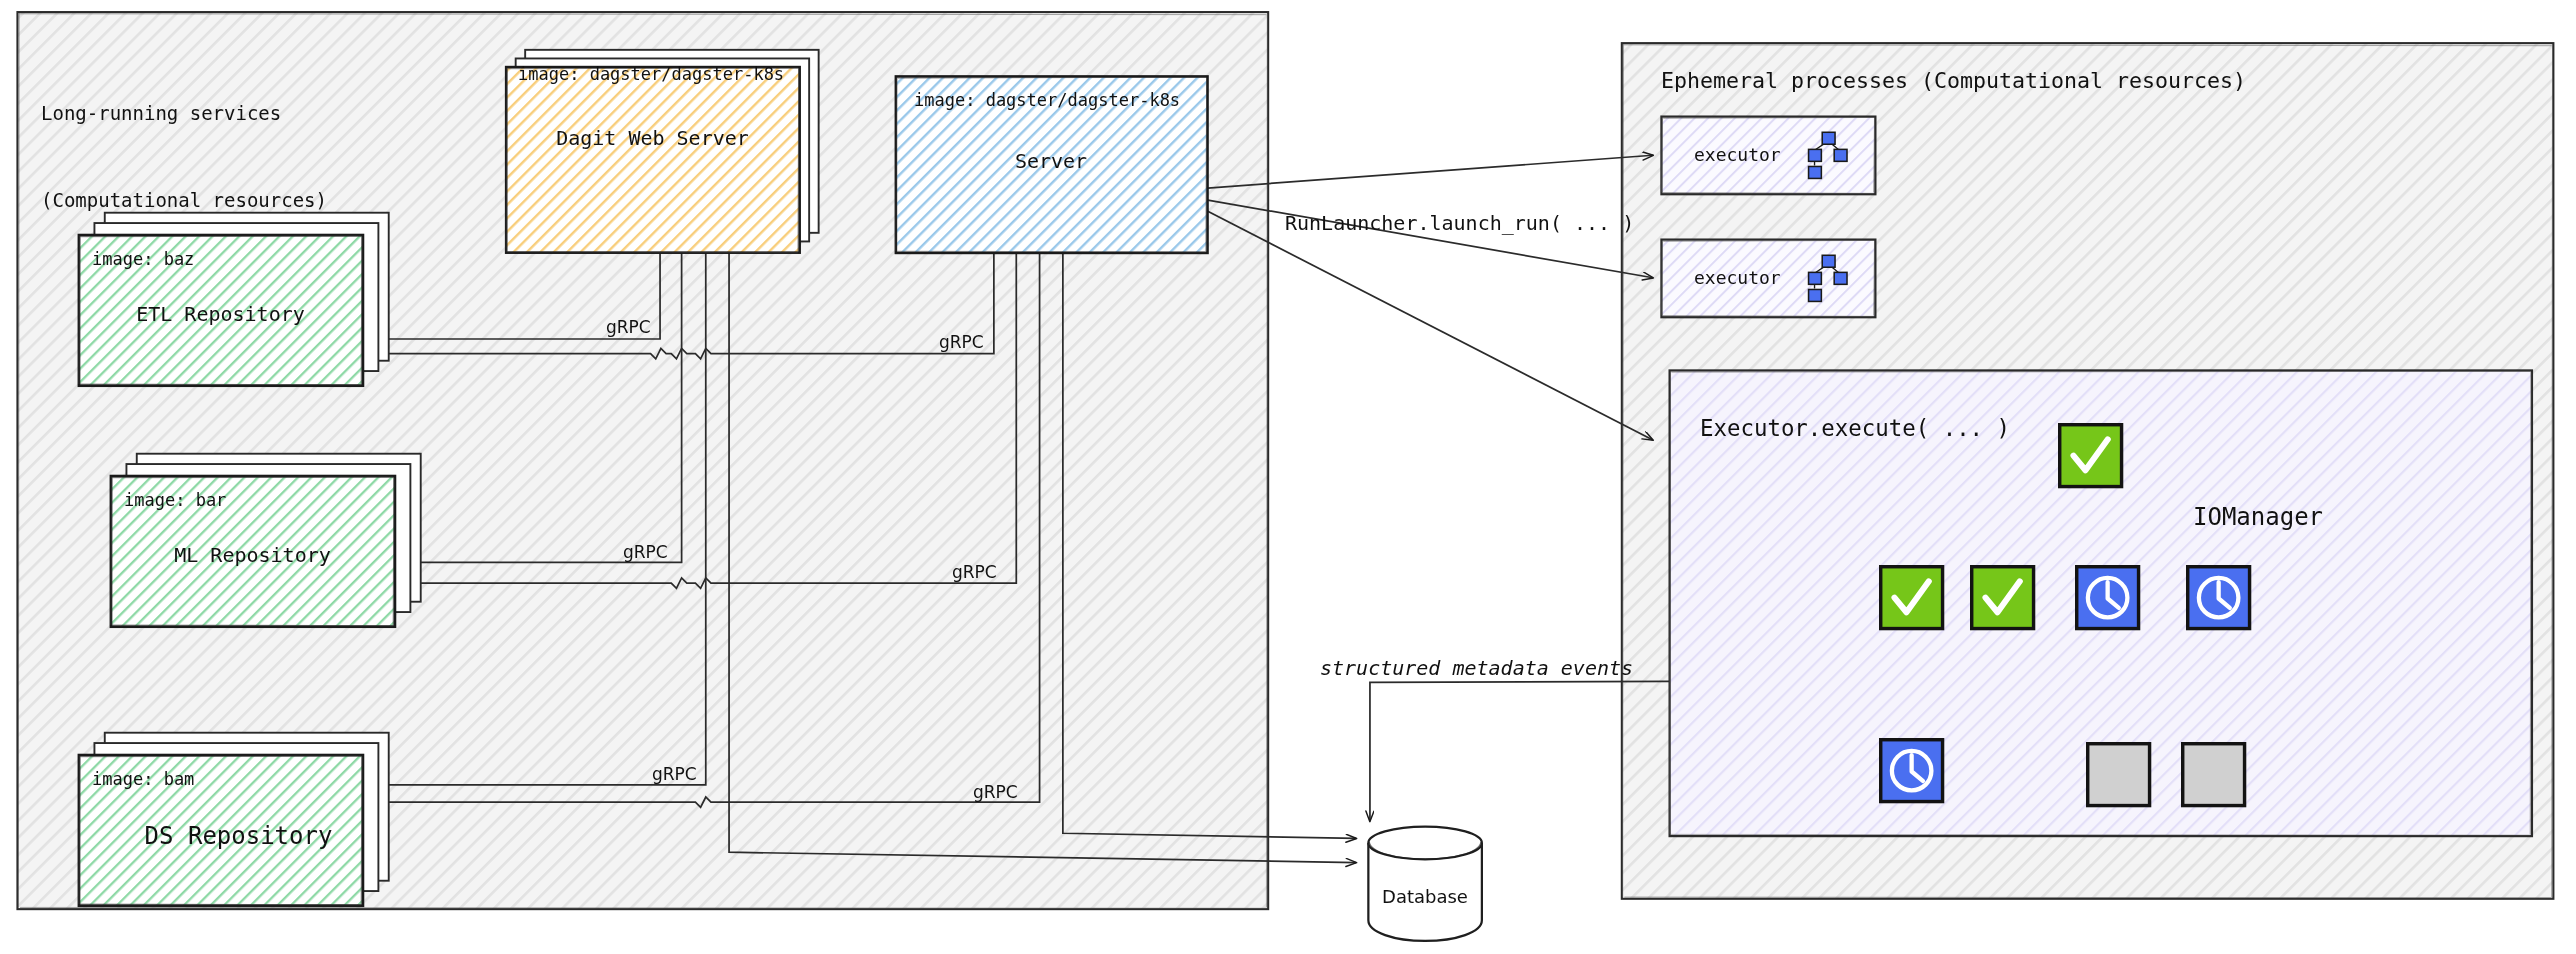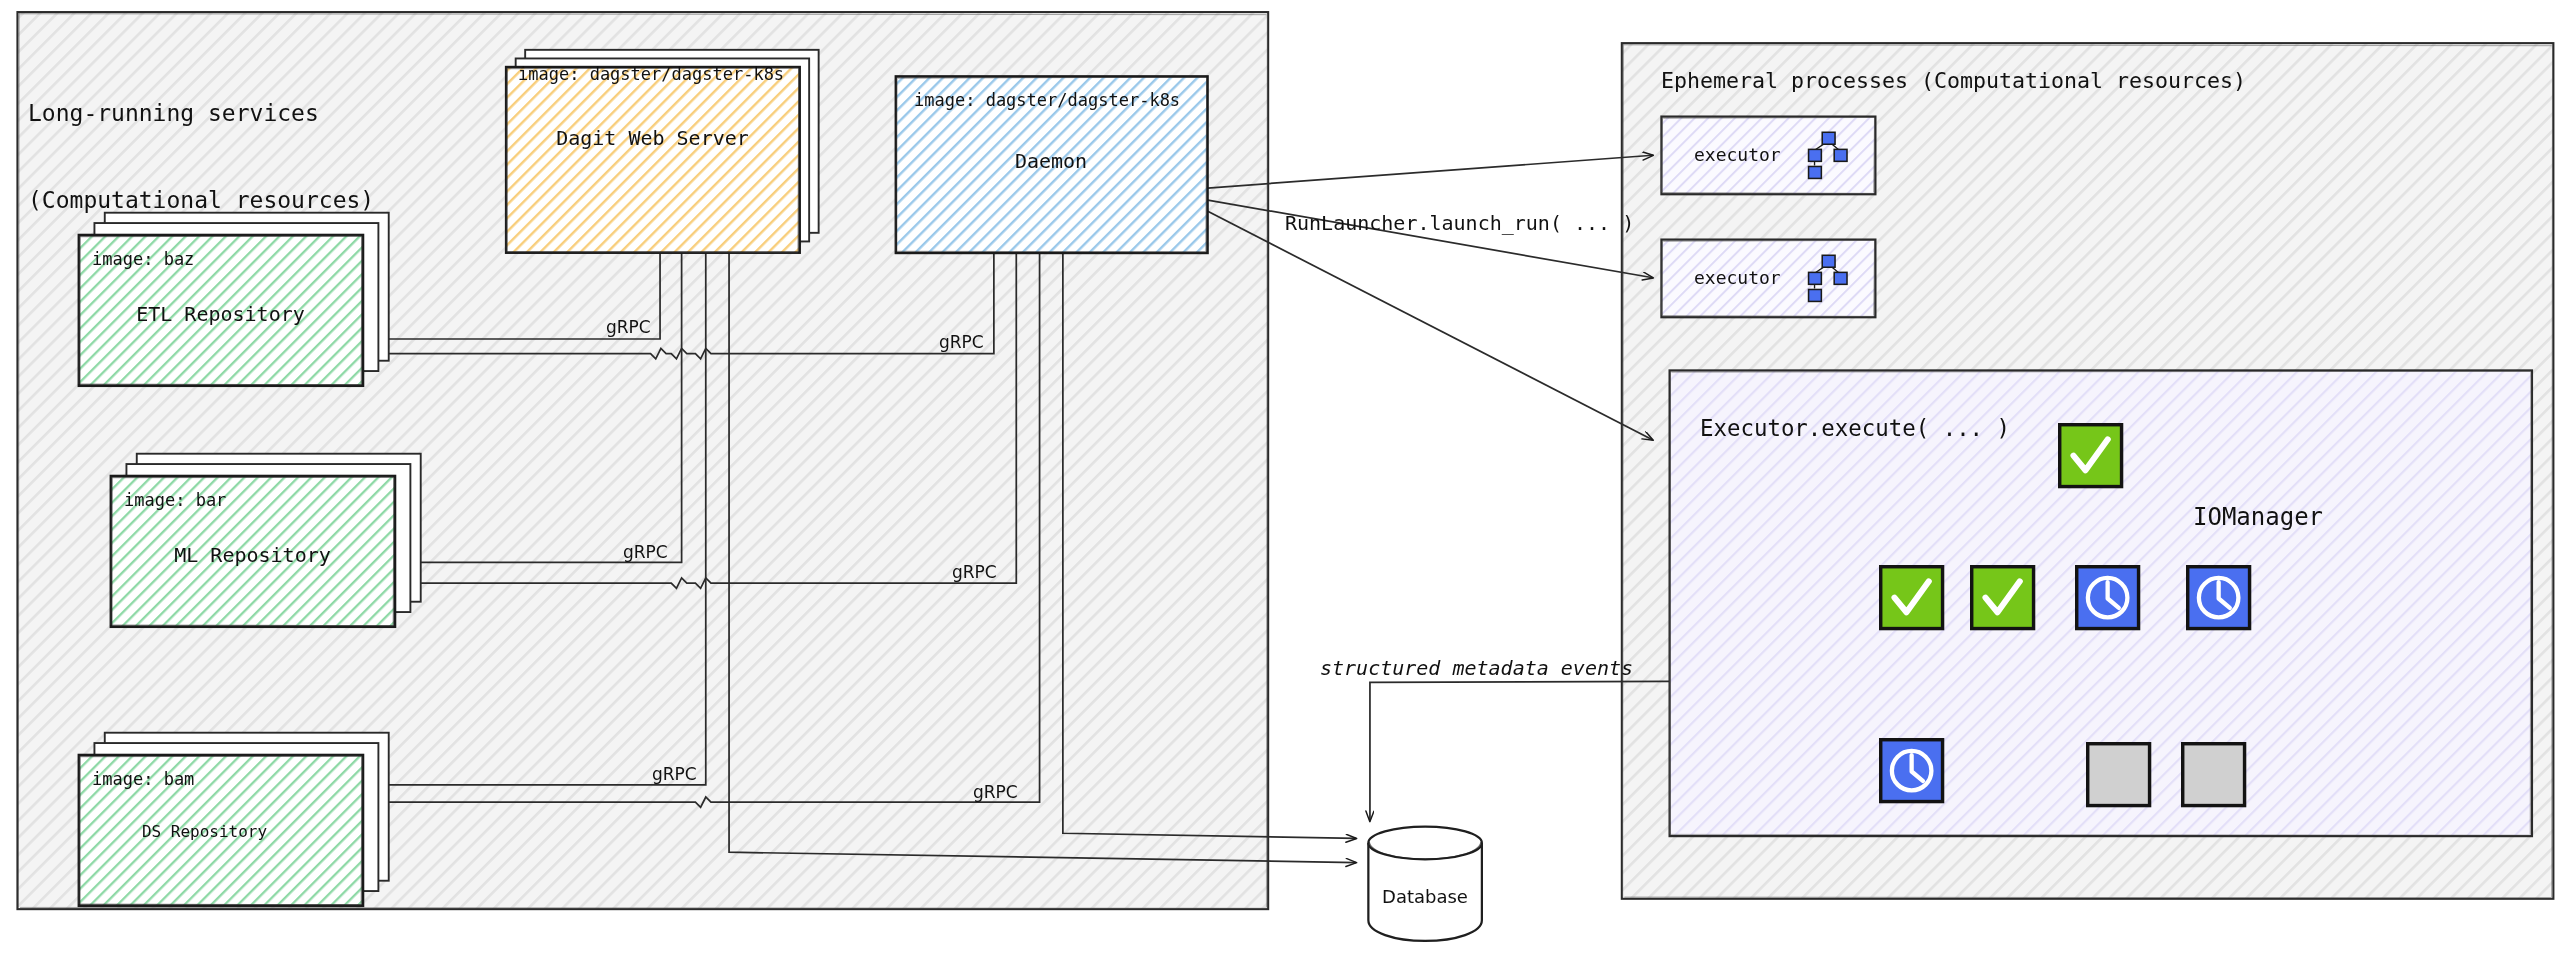--- a/index.html
+++ b/index.html
@@ -105,21 +105,21 @@
       <path d="M2408,562 L2218,655"></path>
       <path d="M2414,562 L2319,655"></path>
       <path d="M2428,562 L2441,655"></path>
       <path d="M2443,562 L2568,655"></path>
       <path d="M2214,727 L2214,855"></path>
       <path d="M2432,727 L2454,860"></path>
       <path d="M2452,727 L2562,860"></path>
     </g>
   </svg>
 
-  <div class="txt" style="left:28px;top:41px;font-size:23px;line-height:29px;">
+  <div class="txt" style="left:41px;top:41px;font-size:19px;line-height:29px;">
     <div>Long-running services</div>
     <div>(Computational resources)</div>
   </div>
 
   <div class="txt" style="left:1661px;top:66px;font-size:21.6px;line-height:29px;">Ephemeral processes (Computational resources)</div>
 
   <div class="node-box" style="left:506px;top:67px;width:293px;height:185px;">
     <svg width="328" height="216" style="position:absolute;left:-5.2px;top:-19px;overflow:visible;" viewBox="0 0 380 250">
       <rect x="28" y="2" width="340" height="212" fill="#ffffff" stroke="#2a2a2a" stroke-width="2.2"></rect>
       <rect x="17" y="12" width="340" height="212" fill="#ffffff" stroke="#2a2a2a" stroke-width="2.2"></rect>
@@ -129,21 +129,21 @@
     <div class="txt" style="left:12px;top:-3.5px;font-size:17px;">image: dagster/dagster-k8s</div>
     <div class="txt" style="left:0px;top:59px;width:293px;text-align:center;font-size:20px;">Dagit Web Server</div>
   </div>
 
   <div class="node-box" style="left:895px;top:76px;width:312px;height:177px;">
     <svg width="328" height="198" style="position:absolute;left:-3.5px;top:-3.5px;overflow:visible;" viewBox="0 0 380 230">
       <rect x="4" y="4" width="362" height="205" fill="url(#hatchBlue)" stroke="#1a1a1a" stroke-width="3"></rect>
       <path d="M6,6 L364,5 M365,6 L364,207 M364,208 L5,207 M4,207 L5,5" fill="none" stroke="#444" stroke-width="1.2" opacity="0.5"></path>
     </svg>
     <div class="txt" style="left:19px;top:14px;font-size:17px;">image: dagster/dagster-k8s</div>
-    <div class="txt" style="left:0px;top:73px;width:312px;text-align:center;font-size:20px;">Daemon</div>
+    <div class="txt" style="left:0px;top:73px;width:312px;text-align:center;font-size:20px;">Server</div>
   </div>
 
   <div class="node-box" style="left:78px;top:235px;width:285px;height:151px;padding-left:48px;">
     <svg width="328" height="185" style="position:absolute;left:-3.5px;top:-24px;overflow:visible;" viewBox="0 0 380 215">
       <rect x="34" y="2" width="330" height="172" fill="#ffffff" stroke="#2a2a2a" stroke-width="2.2"></rect>
       <rect x="22" y="14" width="330" height="172" fill="#ffffff" stroke="#2a2a2a" stroke-width="2.2"></rect>
       <rect x="4" y="28" width="330" height="175" fill="url(#hatchGreen)" stroke="#1a1a1a" stroke-width="3.2"></rect>
       <path d="M6,30 L332,29 M333,30 L332,201 M332,202 L5,201 M4,201 L5,29" fill="none" stroke="#444" stroke-width="1.3" opacity="0.55"></path>
     </svg>
     <div class="txt" style="left:14px;top:14px;font-size:17px;">image: baz</div>
@@ -162,21 +162,21 @@
   </div>
 
   <div class="node-box" style="left:78px;top:723px;width:285px;height:151px;margin-top:32px;">
     <svg width="328" height="185" style="position:absolute;left:-3.5px;top:-24px;overflow:visible;" viewBox="0 0 380 215">
       <rect x="34" y="2" width="330" height="172" fill="#ffffff" stroke="#2a2a2a" stroke-width="2.2"></rect>
       <rect x="22" y="14" width="330" height="172" fill="#ffffff" stroke="#2a2a2a" stroke-width="2.2"></rect>
       <rect x="4" y="28" width="330" height="175" fill="url(#hatchGreen)" stroke="#1a1a1a" stroke-width="3.2"></rect>
       <path d="M6,30 L332,29 M333,30 L332,201 M332,202 L5,201 M4,201 L5,29" fill="none" stroke="#444" stroke-width="1.3" opacity="0.55"></path>
     </svg>
     <div class="txt" style="left:14px;top:14px;font-size:17px;">image: bam</div>
-    <div class="txt" style="left:0px;top:67px;width:253px;text-align:center;font-size:16px;">DS Repository</div>
+    <div class="txt" style="left:0px;top:67px;width:253px;text-align:center;font-size:24px;padding-left:34px;">DS Repository</div>
   </div>
 
   <div class="txt sans" style="left:606px;top:317px;font-size:17px;">gRPC</div>
   <div class="txt sans" style="left:939px;top:332px;font-size:17px;">gRPC</div>
   <div class="txt sans" style="left:623px;top:542px;font-size:17px;">gRPC</div>
   <div class="txt sans" style="left:952px;top:562px;font-size:17px;">gRPC</div>
   <div class="txt sans" style="left:652px;top:764px;font-size:17px;">gRPC</div>
   <div class="txt sans" style="left:973px;top:782px;font-size:17px;">gRPC</div>
 
   <div class="txt" style="left:1285px;top:211px;font-size:20px;">RunLauncher.launch_run( ... )</div>

